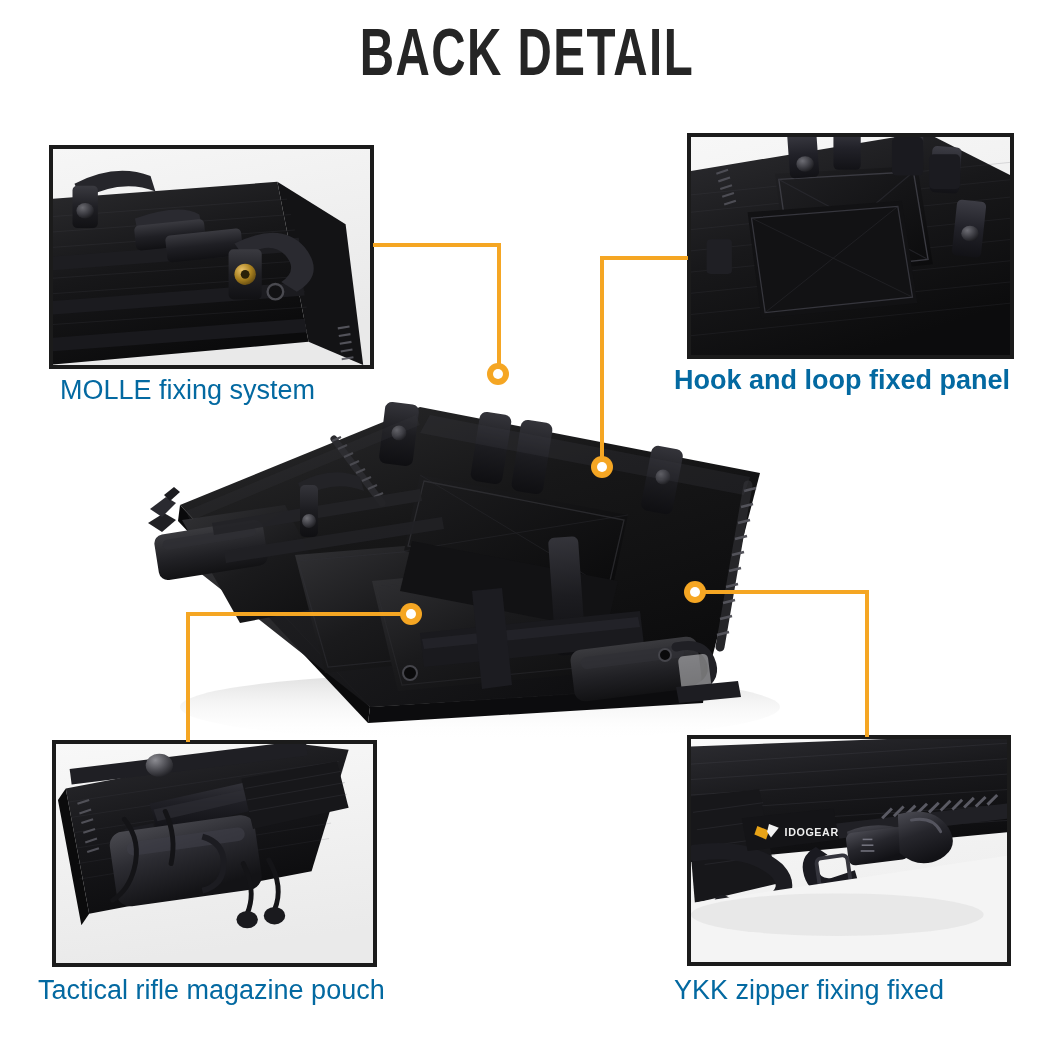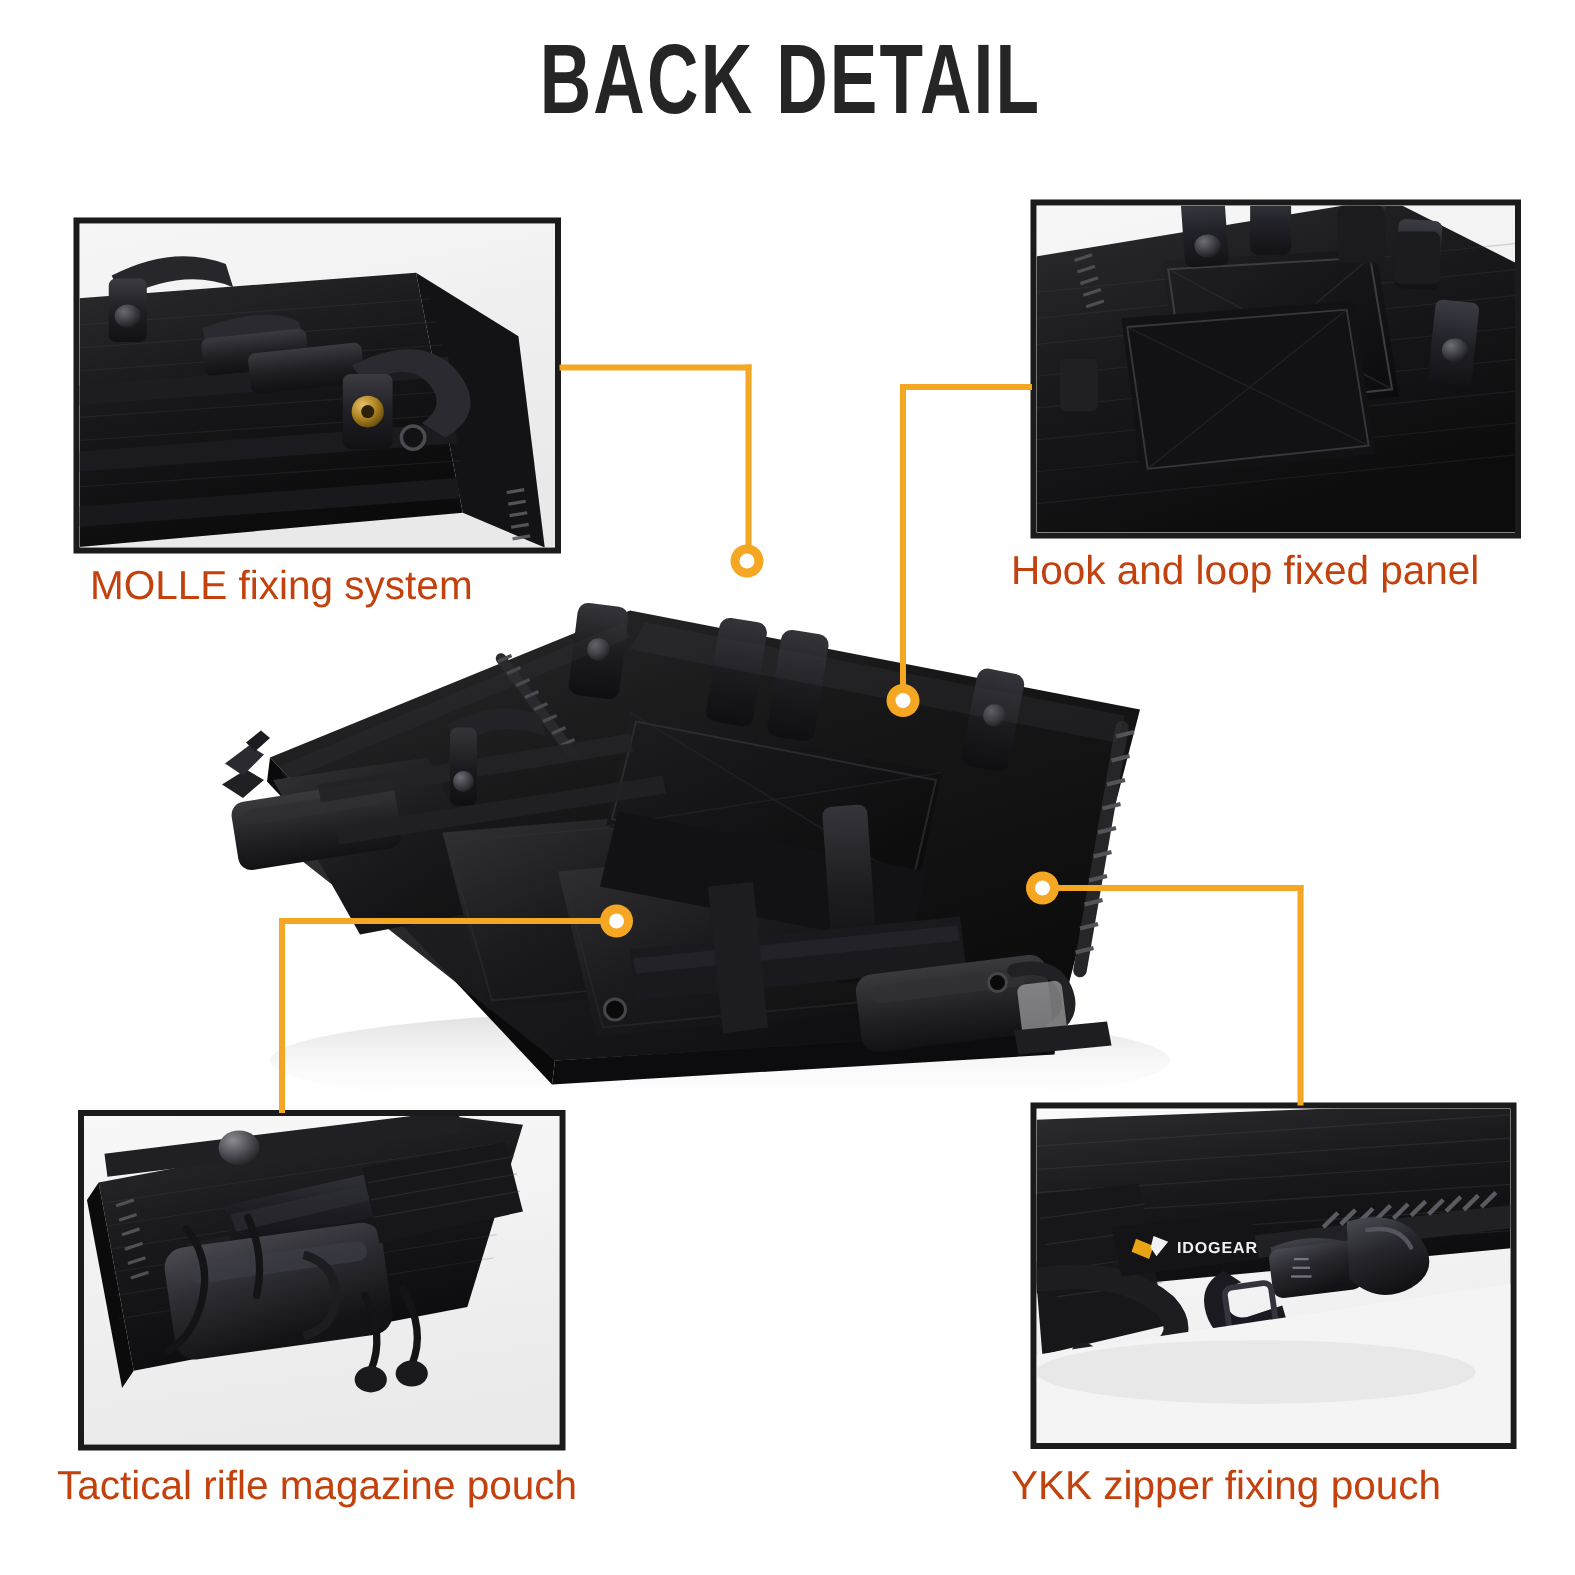--- a/index.html
+++ b/index.html
@@ -40,21 +40,21 @@
     background:#f2f2f2;
     overflow:hidden;
   }
   .callout .photo-frame svg{display:block;width:100%;height:100%;}
   .caption{
     position:absolute;
     font-family:"Liberation Sans", sans-serif;
     font-weight:normal;
     font-size:27px;
     line-height:32px;
-    color:#c2410c;
+    color:#0369a1;
     white-space:nowrap;
     -webkit-font-smoothing:antialiased;
   }
 
   
   .connector{position:absolute;pointer-events:none;}
   .conn-h{position:absolute;height:4px;background:#F5A623;}
   .conn-v{position:absolute;width:4px;background:#F5A623;}
   .marker{
     position:absolute;
@@ -397,21 +397,21 @@
             <line x1="28" y1="46" x2="40" y2="42"></line>
           <line x1="30" y1="54" x2="42" y2="50"></line>
             <line x1="32" y1="62" x2="44" y2="58"></line>
           <line x1="34" y1="70" x2="46" y2="66"></line>
         </g>
 
         <rect x="16" y="106" width="26" height="36" rx="4" fill="#1f1f24"></rect>
       </svg>
     </div>
   </div>
-  <div class="caption" style="left:672px;top:364px;">Hook and loop fixed panel</div>
+  <div class="caption" style="left:672px;top:364px;font-weight:bold;">Hook and loop fixed panel</div>
 
   <div class="connector">
     <div class="conn-h" style="left:598px;top:256px;width:88px;"></div>
     <div class="conn-v" style="left:598px;top:256px;height:202px;"></div>
     <div class="marker" style="left:589px;top:456px;"></div>
   </div>
 
   <div class="callout" style="left:50px;top:740px;width:325px;height:227px;">
     <div class="photo-frame" style="width:325px;height:227px;">
       <svg viewBox="0 0 325 227" preserveAspectRatio="none">
@@ -591,21 +591,21 @@
 
           <path d="M212 78 q36 -10 52 14 q12 20 -8 32 q-22 12 -42 -6 z" fill="url(#z_pull)"></path>
           <path d="M226 84 q22 -4 30 12" fill="none" stroke="#55555f" stroke-width="3" stroke-linecap="round"></path>
         </g>
 
         <path d="M0 170 L330 120 L330 231 L0 231 Z" fill="#f4f4f4"></path>
         <ellipse cx="150" cy="182" rx="150" ry="22" fill="#e2e2e2" opacity="0.7"></ellipse>
       </svg>
     </div>
   </div>
-  <div class="caption" style="left:672px;top:974px;">YKK zipper fixing pouch</div>
+  <div class="caption" style="left:672px;top:974px;">YKK zipper fixing fixed</div>
 
   <div class="connector">
     <div class="conn-h" style="left:700px;top:590px;width:167px;"></div>
     <div class="conn-v" style="left:863px;top:590px;height:147px;"></div>
     <div class="marker" style="left:682px;top:581px;"></div>
   </div>
 
 </div>
 
 </body></html>

